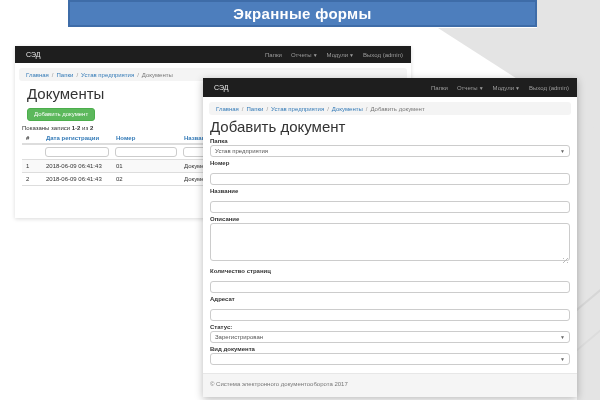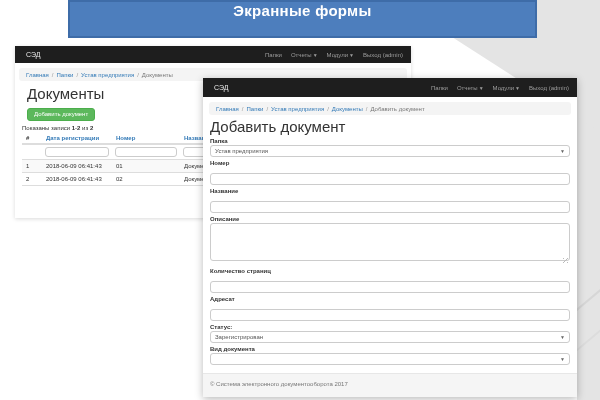--- a/index.html
+++ b/index.html
@@ -14,23 +14,23 @@
   #bg-corner { left:537px; top:0; width:63px; height:28px; }
   #bg-strip  { left:577px; top:0; width:23px; height:400px; }
   #bg-wedge  { left:438px; top:28px; width:162px; height:104px;
                clip-path:polygon(0 0,100% 0,100% 100%); }
   .bg-streak { position:absolute; height:2px; background:#d6d6d6; transform:rotate(-40deg); }
   #bg-streak1 { left:540px; top:302px; width:90px; }
   #bg-streak2 { left:550px; top:334px; width:90px; background:#dcdcdc; }
 
   
   #banner {
-    position:absolute; left:68px; top:0; width:469px; height:38px;
+    position:absolute; left:68px; top:0; width:469px; height:27px;
     background:#4d7ebd; border:2px solid #3e6ca8;
-    display:flex; align-items:flex-start; justify-content:center;
+    display:flex; align-items:center; justify-content:center;
   }
   #banner .t { color:#fff; font-size:15px; font-weight:bold; letter-spacing:.3px; }
 
   
   .window { position:absolute; background:#fff; }
   .navbar {
     height:17px; background:#1e1e1e; display:flex; align-items:center;
     padding:0 8px 0 11px; width:100%;
   }
   .navbar .brand { color:#ececec; font-size:7px; }

